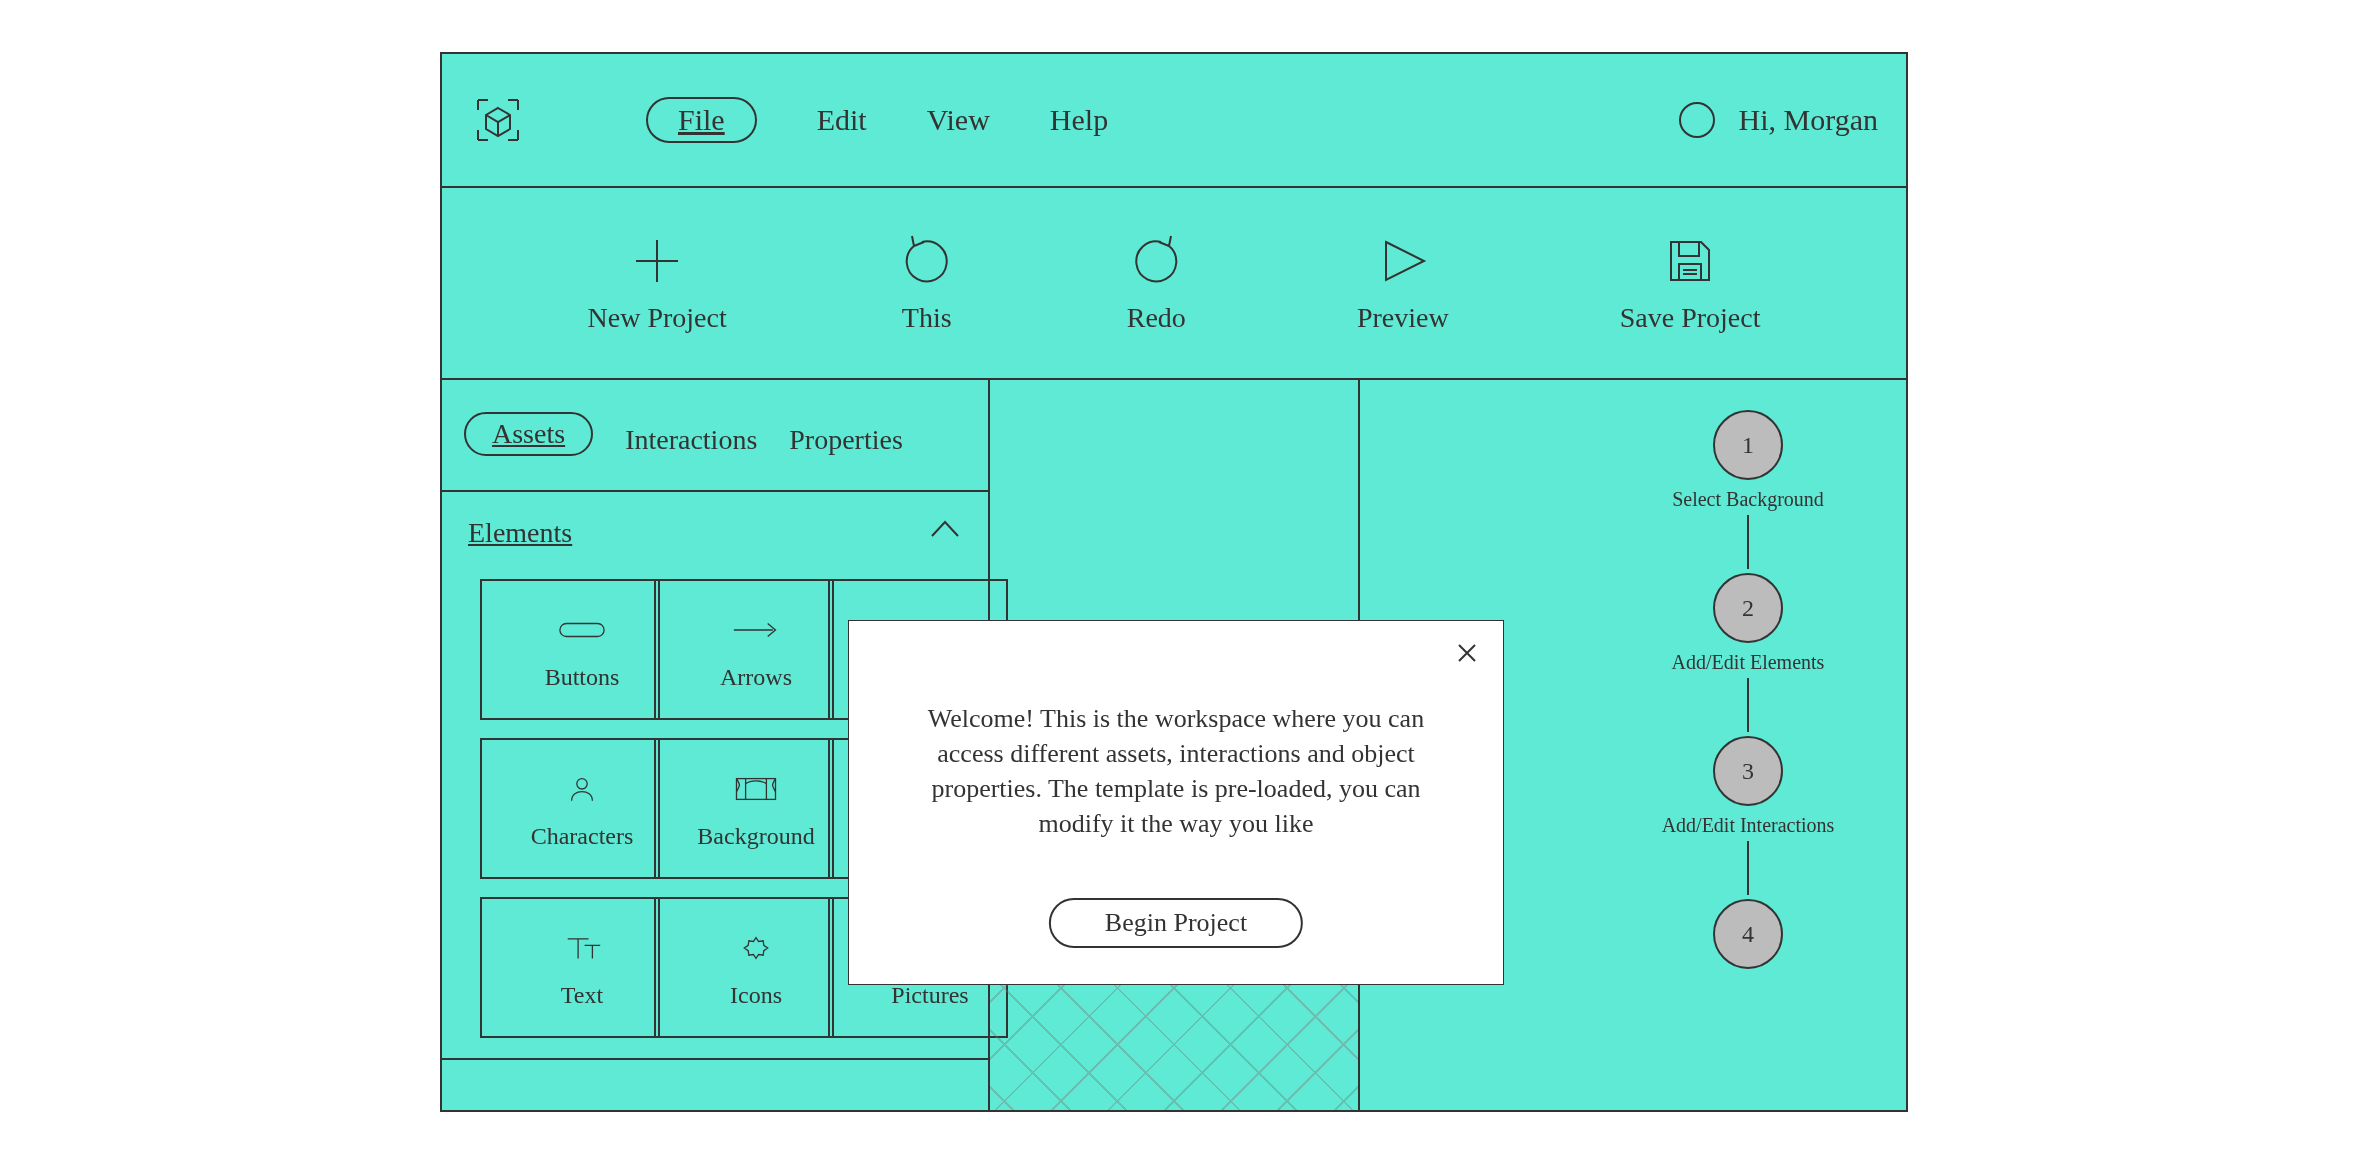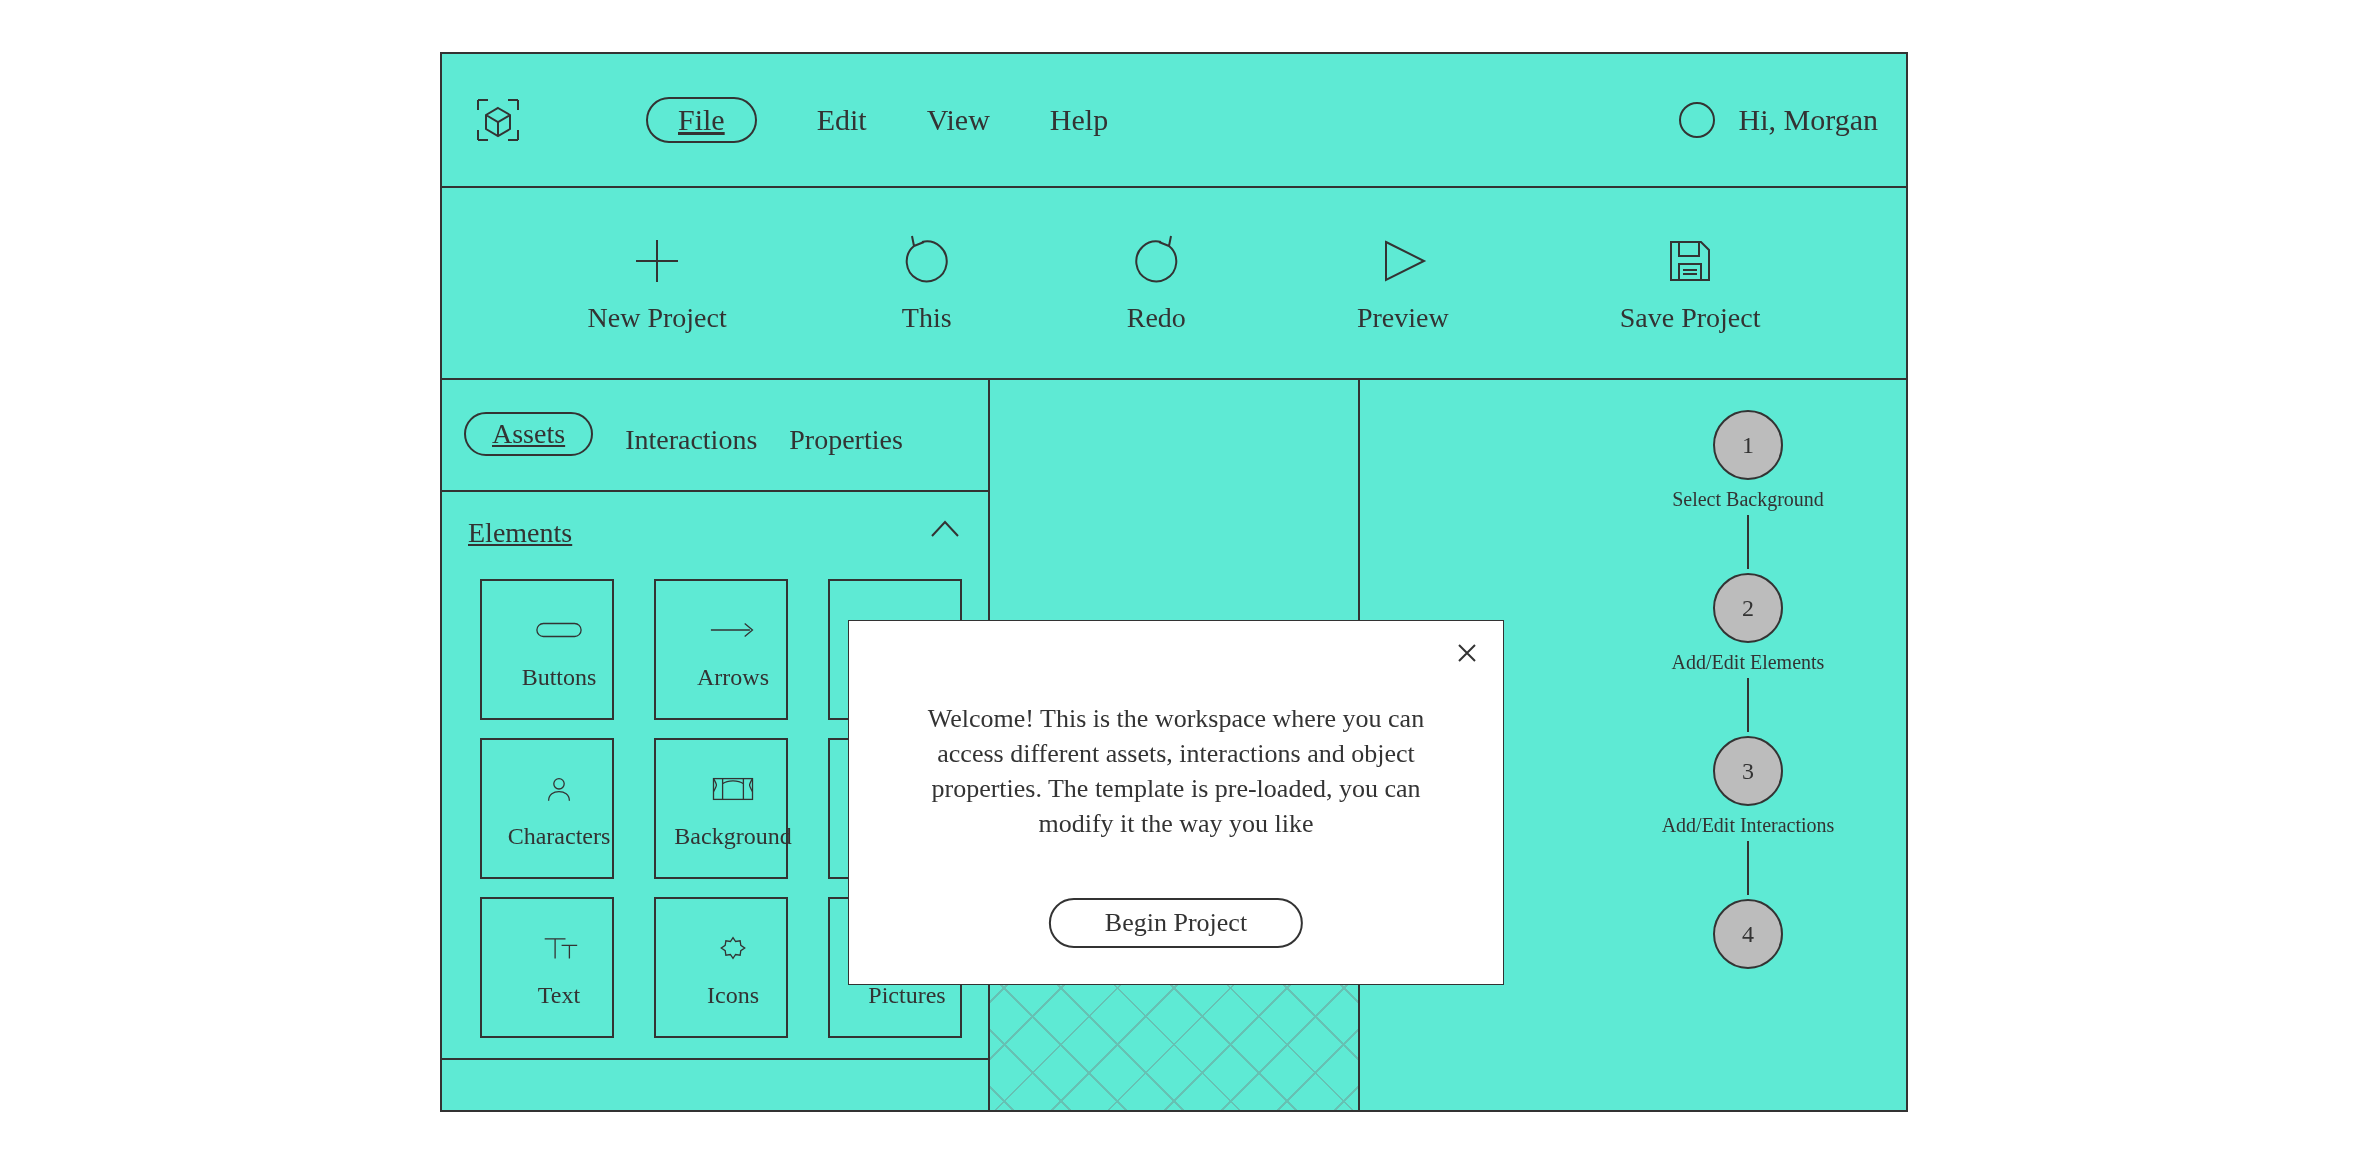--- a/index.html
+++ b/index.html
@@ -88,21 +88,21 @@
   }
   .section-head .chev svg { width: 34px; height: 34px; stroke:#333; fill:none; stroke-width:2;}
 
   .elements-grid {
     display: grid;
     grid-template-columns: repeat(3, 156px);
     gap: 18px;
     padding: 10px 38px;
   }
   .el-card {
-    width: 134px; height: 141px;
+    width: 180px; height: 141px;
     border: 2px solid #333;
     display:flex; flex-direction:column; align-items:center; justify-content:center;
     gap: 12px;
     cursor:pointer;
     padding-left:24px;
   }
   .el-card .eicon { width: 52px; height: 44px; display:flex;align-items:center;justify-content:center;}
   .el-card .eicon svg { width: 80px; height: 44px; stroke:#333; fill:none; stroke-width:2;}
   .el-card .elabel { font-size: 24px; }
 

